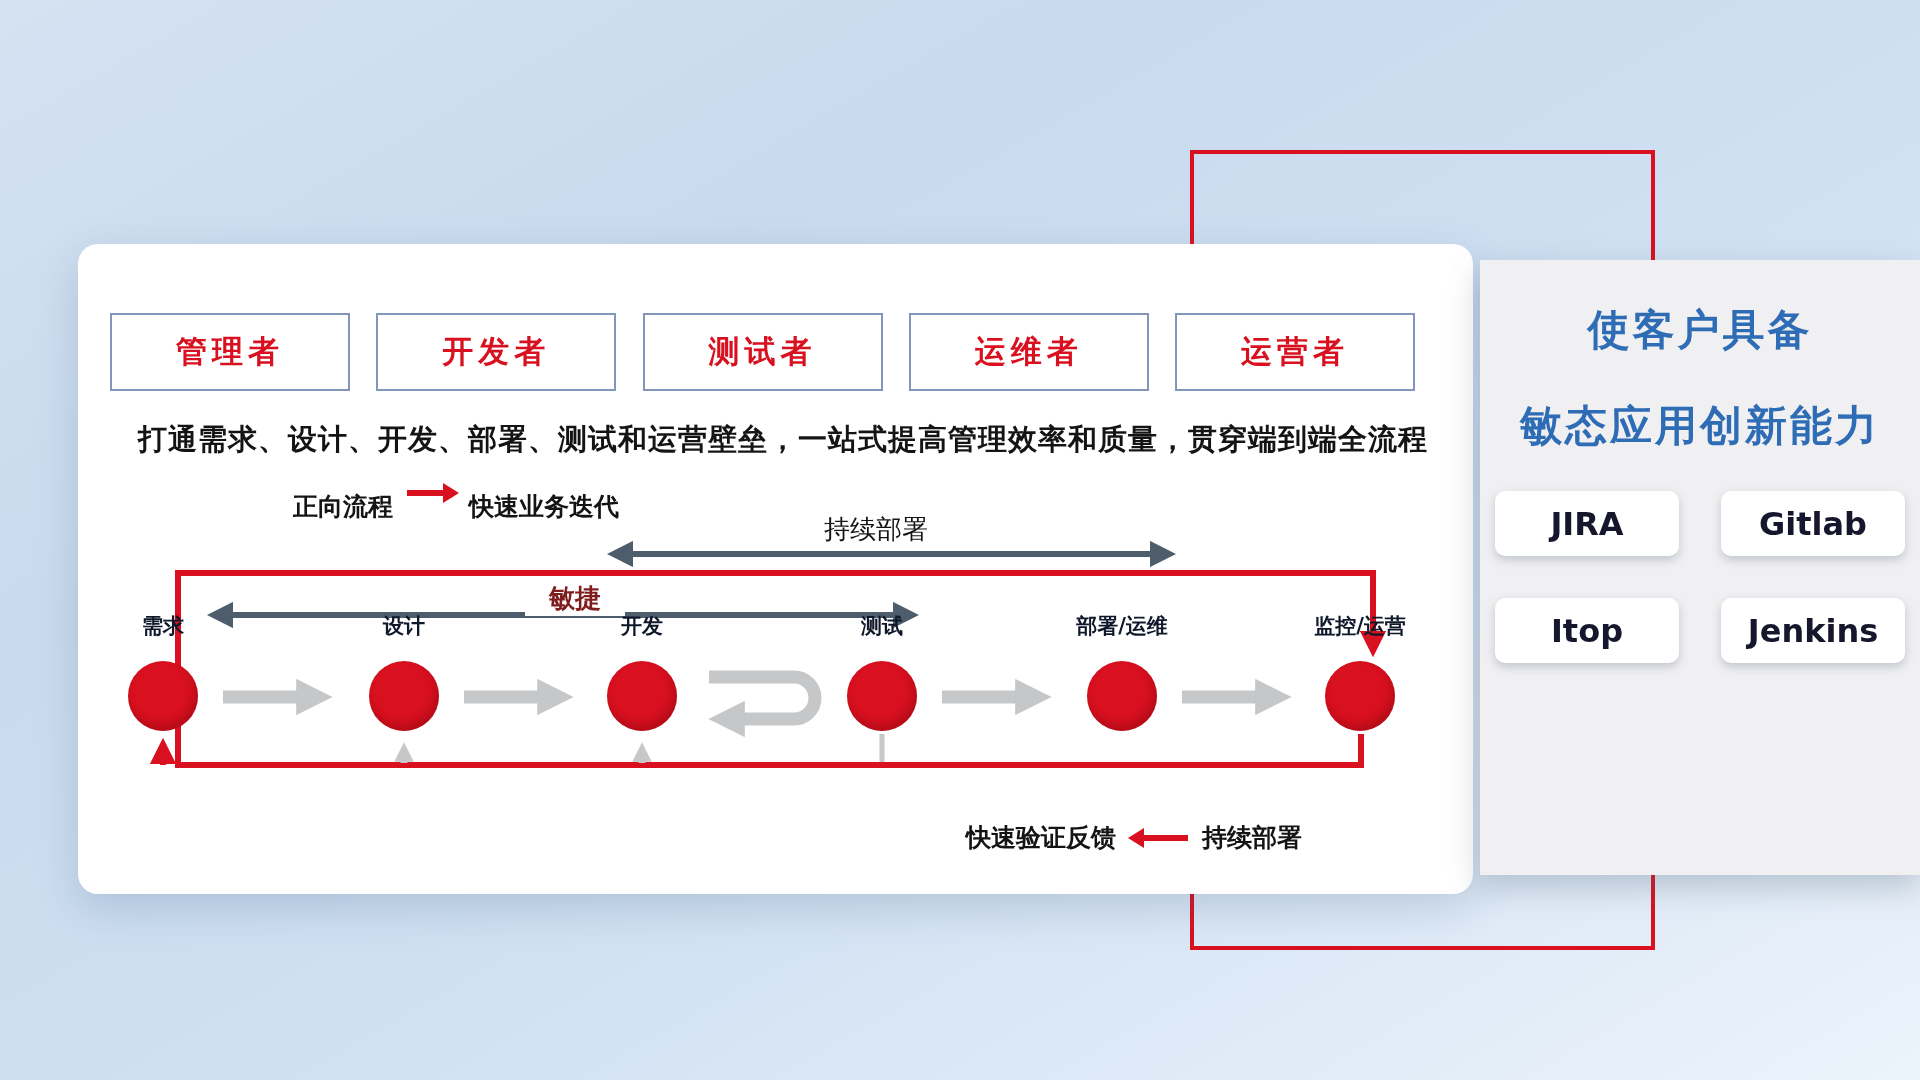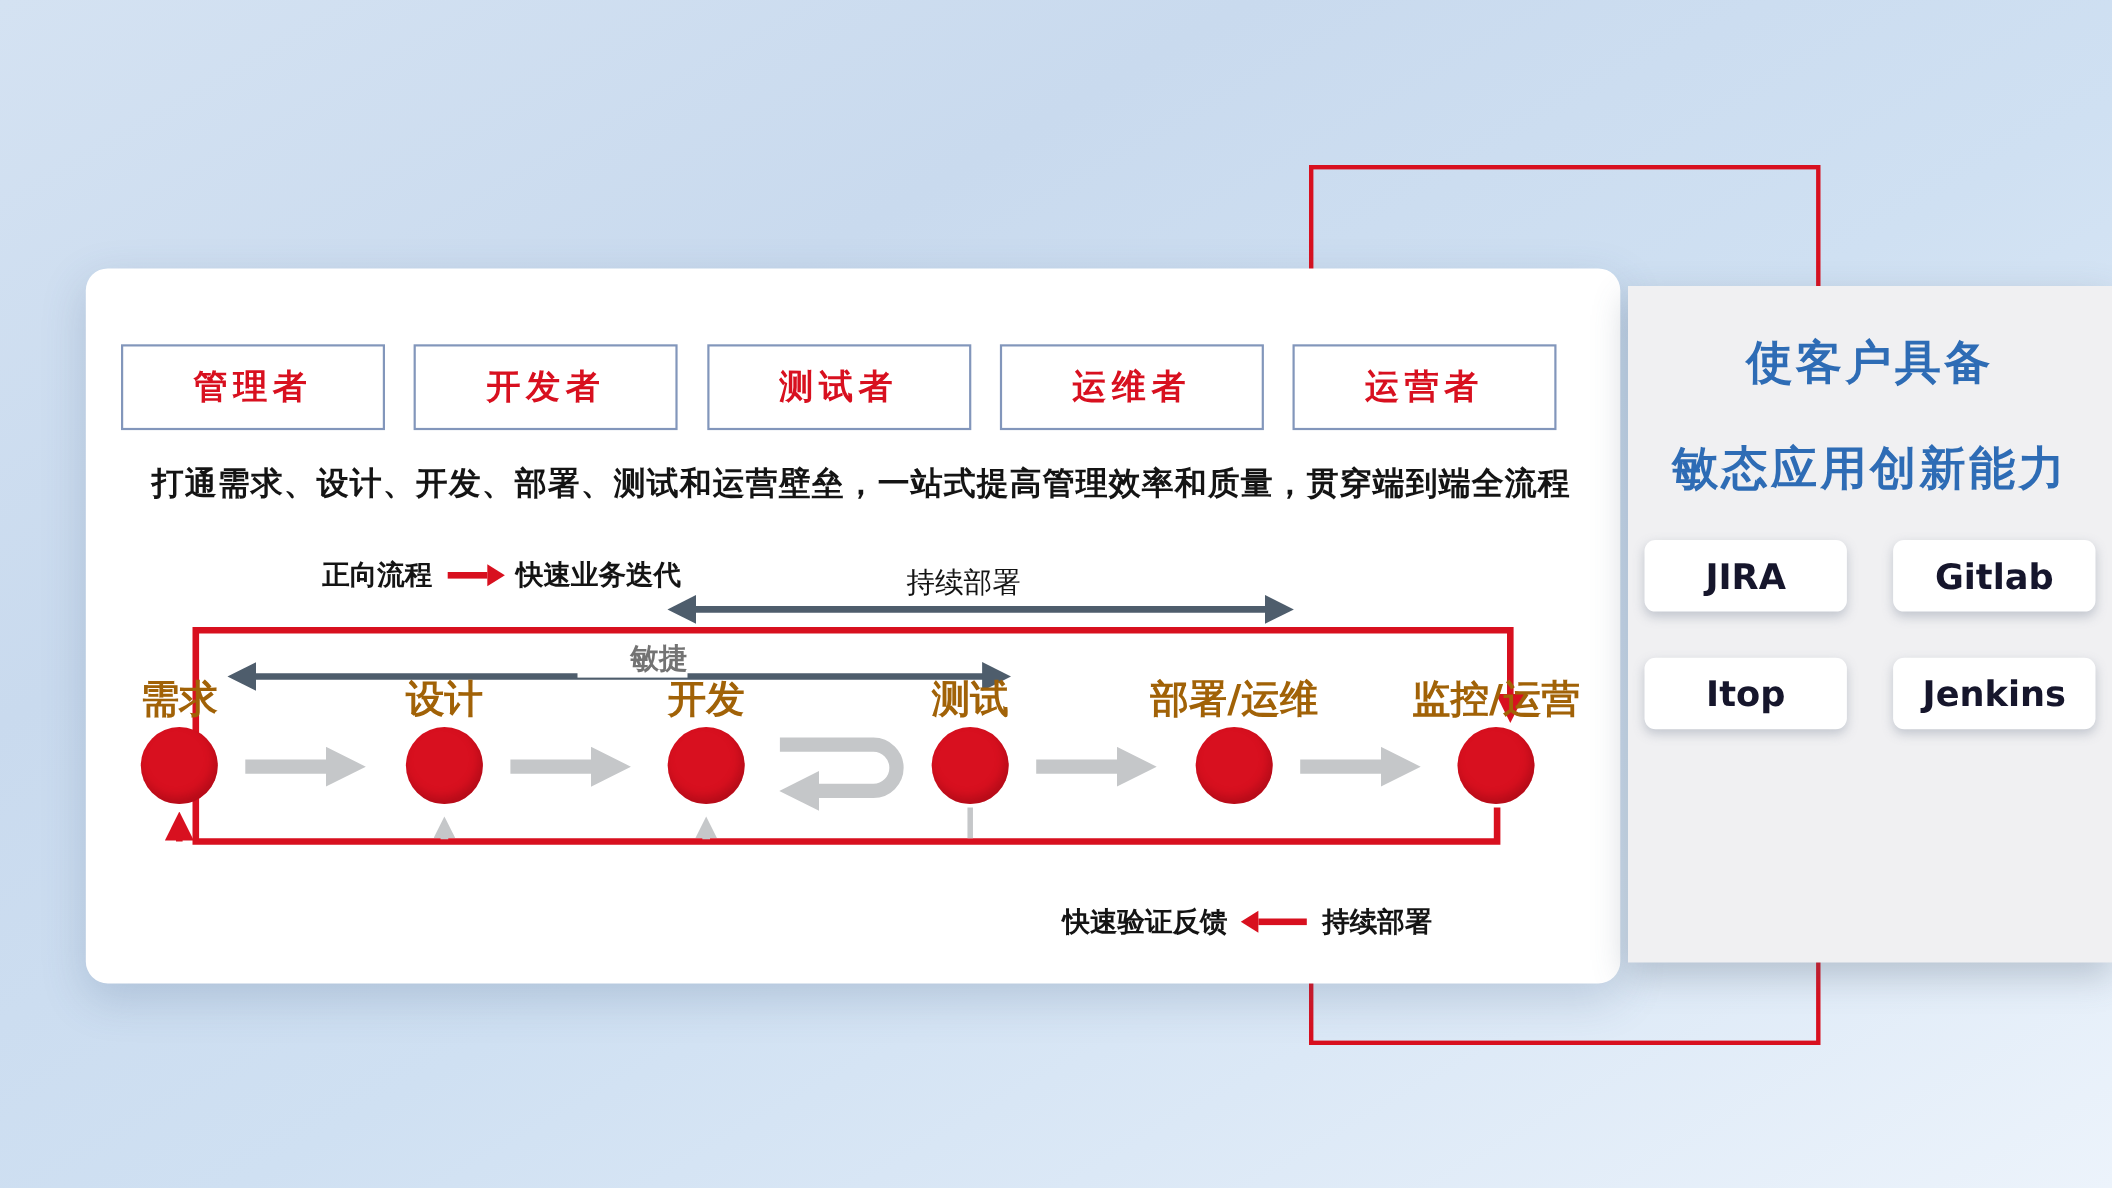--- a/index.html
+++ b/index.html
@@ -18,40 +18,40 @@
   .card { position:absolute; left:78px; top:244px; width:1395px; height:650px;
     background:#ffffff; border-radius:20px; box-shadow:0 14px 40px rgba(70,95,130,.22); z-index:2; }
 
   .roles { position:absolute; left:32px; top:69px; width:1305px; display:flex; justify-content:space-between; }
   .role-box { width:240px; height:78px; border:2px solid #8296bb; background:#fff;
     display:flex; align-items:center; justify-content:center;
     color:#d8101f; font-size:31px; font-weight:700; letter-spacing:5px; }
 
   .desc { position:absolute; left:60px; top:176px; font-size:29px; font-weight:700; color:#141414; letter-spacing:1px; white-space:nowrap; }
 
-  .legend-forward { position:absolute; left:215px; top:246px; display:flex; align-items:center; gap:14px;
-    font-size:25px; font-weight:700; color:#141414;margin-top:16px; }
+  .legend-forward { position:absolute; left:215px; top:246px; display:flex; align-items:flex-start; gap:14px;
+    font-size:25px; font-weight:700; color:#141414; }
   .arrow-right { display:inline-block; width:36px; height:6px; background:#d8101f; position:relative; margin-right:12px; }
   .arrow-right::after { content:""; position:absolute; left:100%; top:50%; transform:translateY(-50%);
     border-left:16px solid #d8101f; border-top:10px solid transparent; border-bottom:10px solid transparent; }
   .arrow-left { display:inline-block; width:44px; height:6px; background:#d8101f; position:relative; margin-left:14px; }
   .arrow-left::before { content:""; position:absolute; right:100%; top:50%; transform:translateY(-50%);
     border-right:16px solid #d8101f; border-top:10px solid transparent; border-bottom:10px solid transparent; }
 
   .cd-label { position:absolute; left:723px; top:268px; width:150px; text-align:center;
     font-size:26px; font-weight:400; color:#141414; }
-  .agile-label { position:absolute; left:447px; top:337px; width:100px; text-align:right;
-    font-size:26px; font-weight:700; color:#737373; background:#fff; }
+  .agile-label { position:absolute; left:447px; top:337px; width:100px; text-align:center;
+    font-size:26px; font-weight:700; color:#7f1d1d; background:#fff; }
 
   .flow-svg { position:absolute; left:0; top:0; }
 
   .node-circle { position:absolute; top:417px; width:70px; height:70px; border-radius:50%;
     background:#d8101f; box-shadow:inset -3px -6px 9px rgba(130,5,15,.40); }
   .node-label { position:absolute; top:368px; transform:translateX(-50%);
-    font-size:35px; font-weight:600; color:#a16207; white-space:nowrap; }
+    font-size:21px; font-weight:600; color:#0f172a; white-space:nowrap; }
 
   .legend-feedback { position:absolute; left:888px; top:577px; display:flex; align-items:center;
     font-size:25px; font-weight:700; color:#141414; gap:14px; }
 
   
   .panel { position:absolute; left:1480px; top:260px; width:440px; height:615px;
     background:#f0f0f2; box-shadow:0 12px 30px rgba(80,95,115,.30); z-index:3; }
   .panel-title { position:absolute; width:100%; text-align:center; color:#2e6cb5;
     font-size:42px; font-weight:700; letter-spacing:3px; white-space:nowrap; }
   .t1 { top:42px; }

